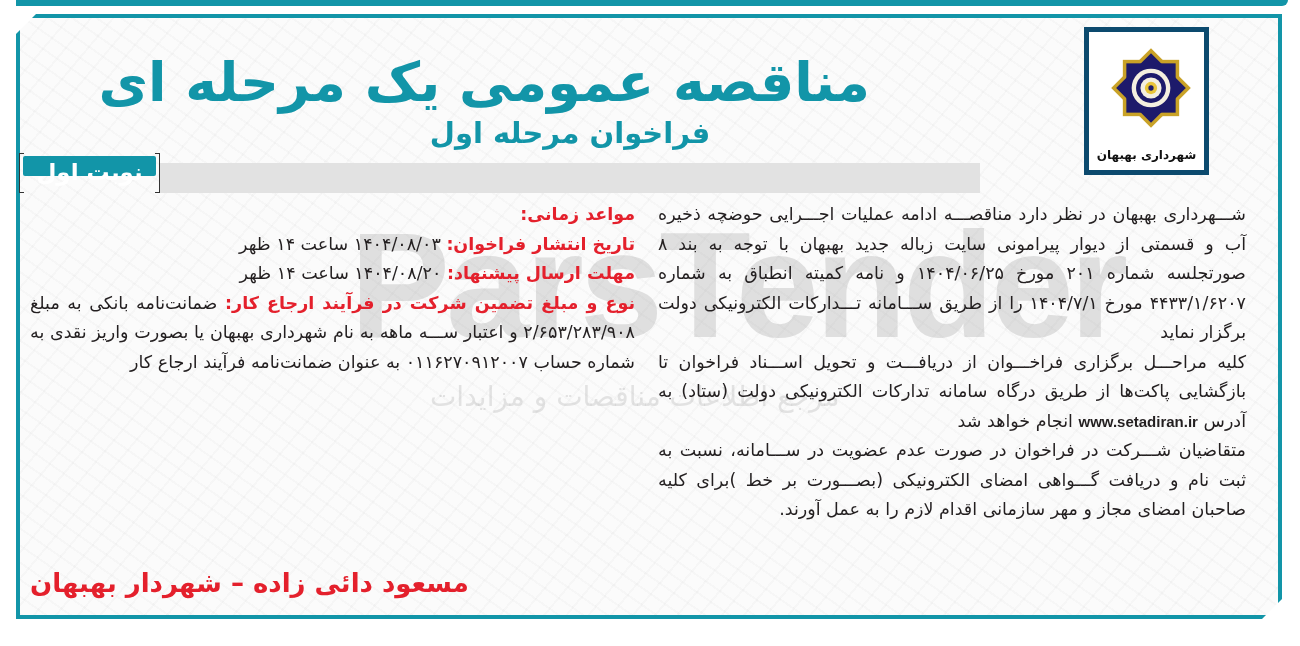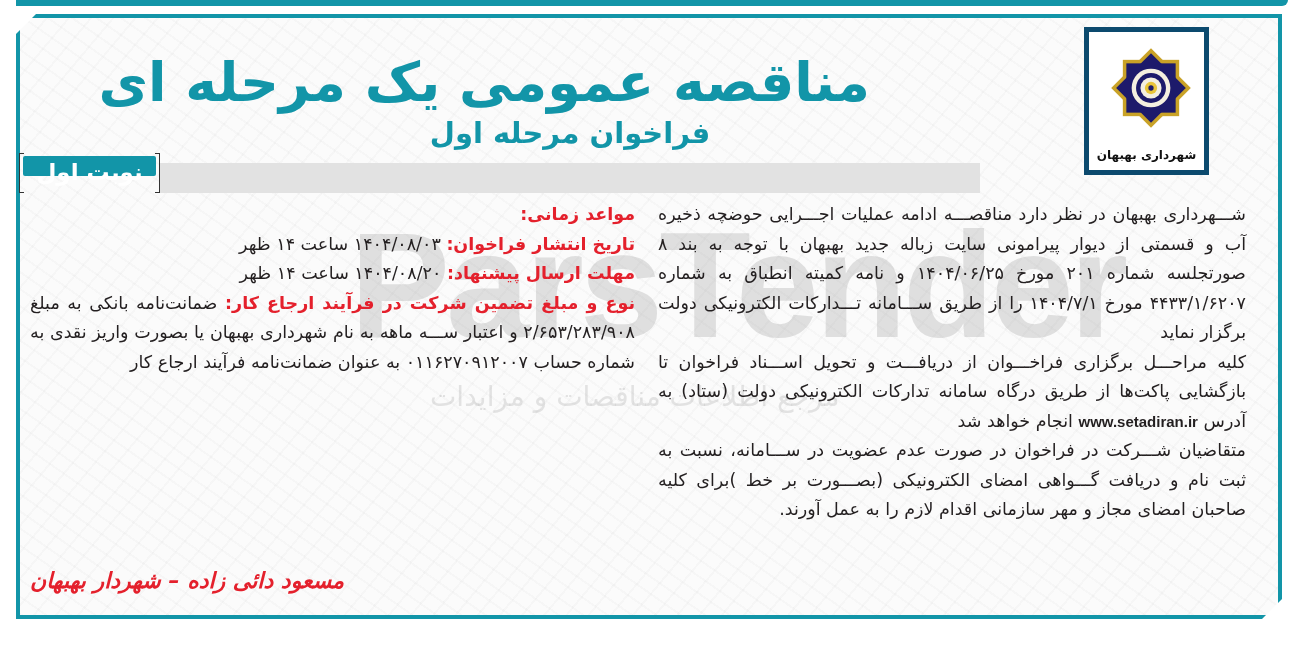--- a/index.html
+++ b/index.html
@@ -61,22 +61,22 @@
   .col {
     position: absolute; direction: rtl; text-align: justify; font-size: 17.5px; line-height: 29.5px;
   }
   .col-right { left: 658px; top: 200px; width: 610px; }
   .col-left { left: 30px; top: 200px; width: 605px; }
   .col p { margin: 0; }
   .indent { padding-right: 22px; }
   .red { color: #e4202c; font-weight: bold; }
   .url { font-family: "Liberation Sans", sans-serif; font-weight: bold; font-size: 15px; direction: ltr; unicode-bidi: embed; }
   .signature {
-    position: absolute; left: 30px; top: 568px; direction: rtl; font-size: 22px; font-weight: bold;
-    color: #e4202c; white-space: nowrap; font-style: italic;
+    position: absolute; left: 30px; top: 568px; direction: rtl; font-size: 26px; font-weight: bold;
+    color: #e4202c; white-space: nowrap;
   }
 </style>
 </head>
 <body>
 
 <div class="top-strip"></div>
 
 <div class="frame"></div>
 
 <div class="watermark">ParsTender</div>

